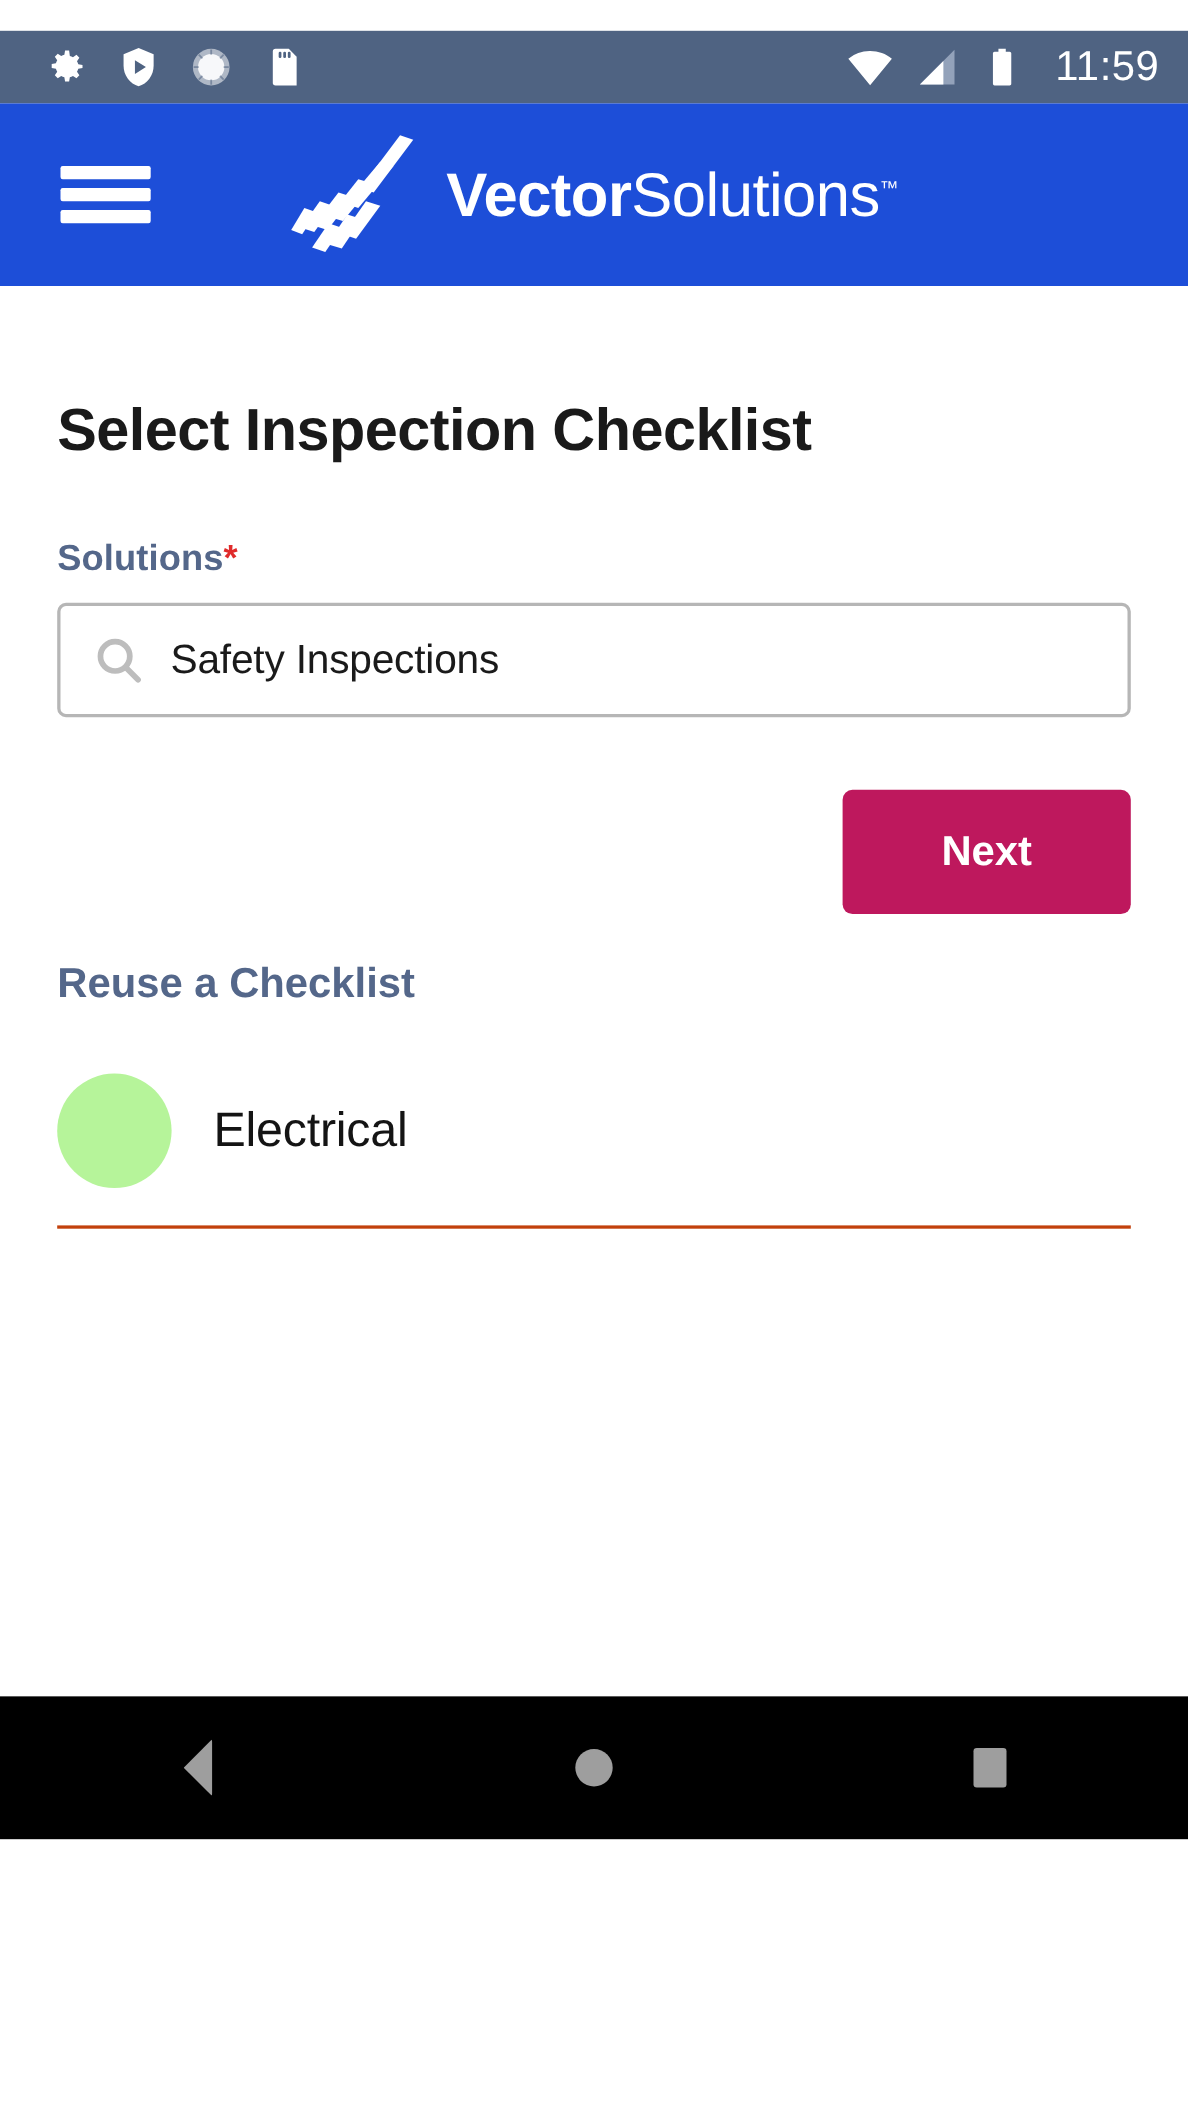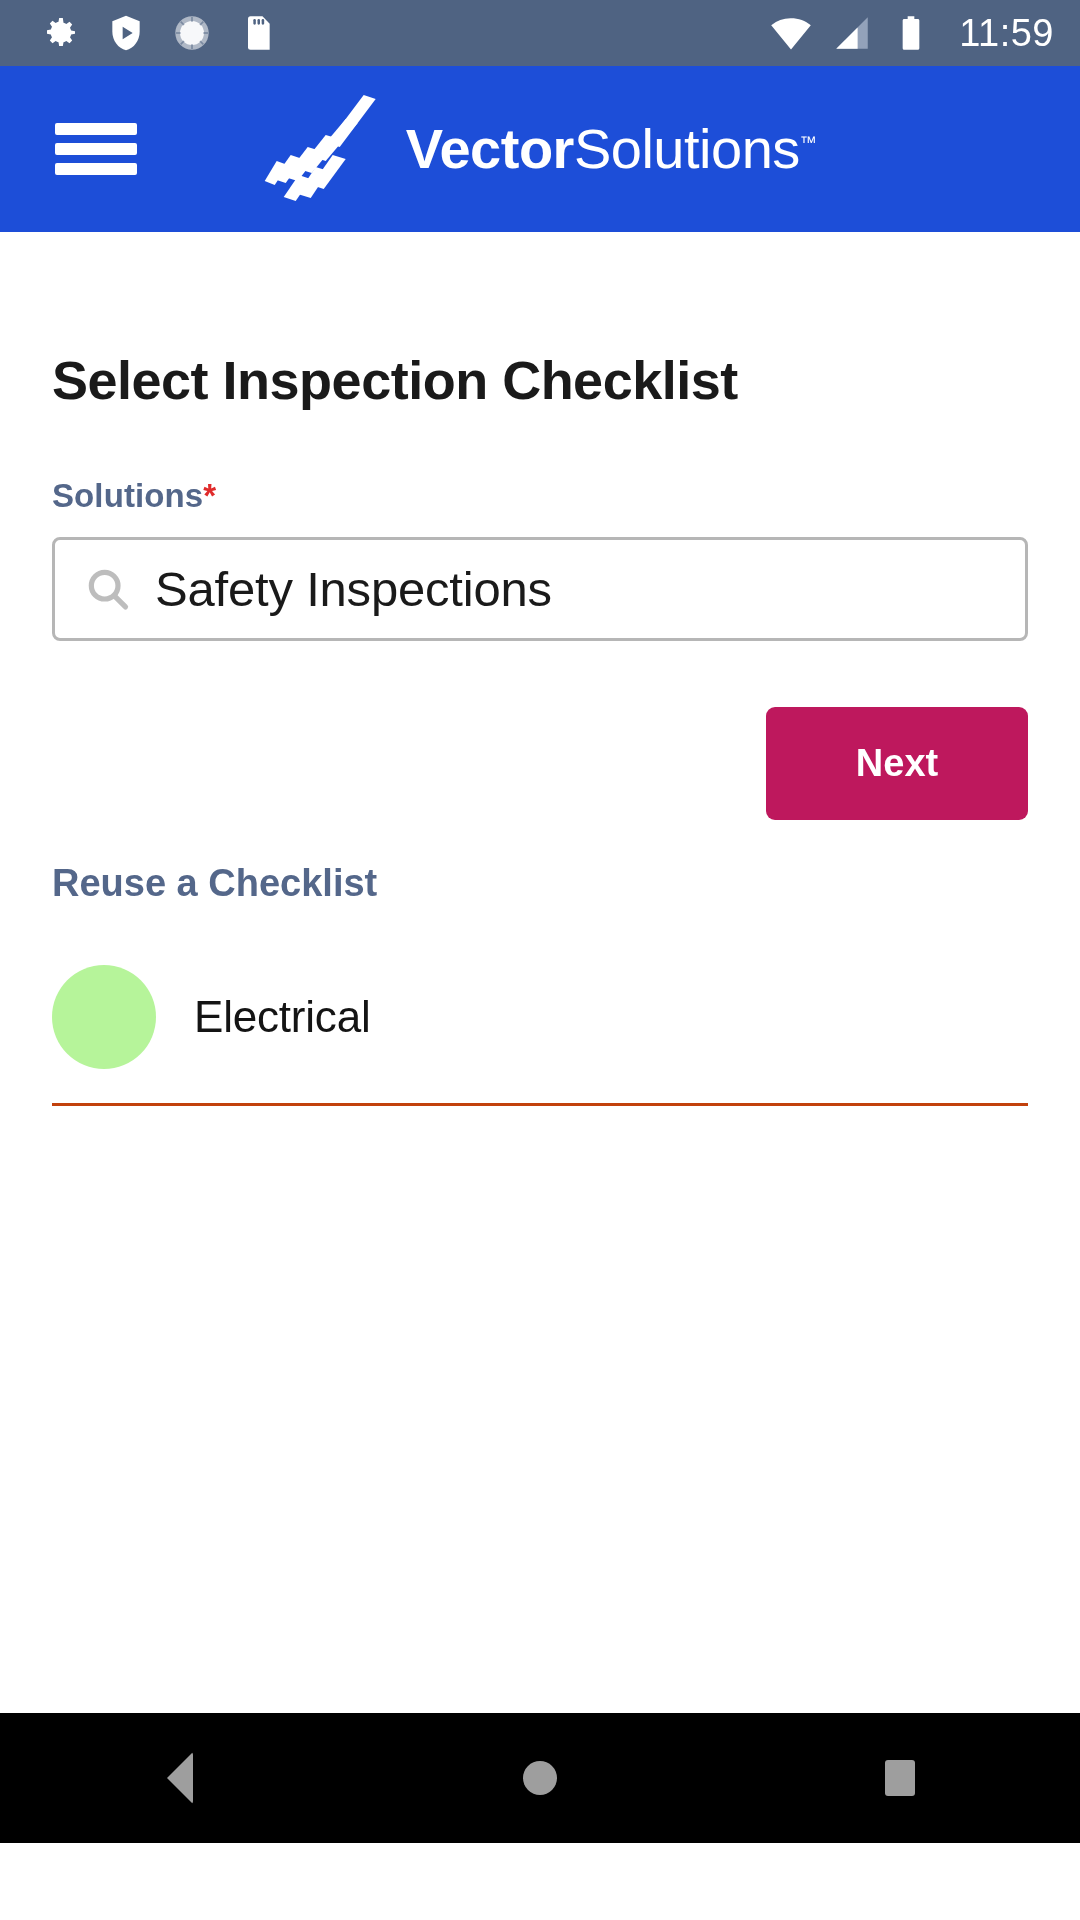--- a/index.html
+++ b/index.html
@@ -4,23 +4,24 @@
 <style>
   * { box-sizing: border-box; margin: 0; padding: 0; }
   html, body {
     width: 1080px; height: 1920px;
     background: #ffffff;
     font-family: "Liberation Sans", sans-serif;
     overflow: hidden;
   }
   .screen {
     position: relative;
-    width: 1080px; height: 1843px;
+    width: 1080px; height: 1644px;
     display: flex; flex-direction: column;
     background: #ffffff;
+    margin-top: 28px;
   }
 
   
   .statusbar {
     height: 66px;
     background: #4f6382;
     display: flex; align-items: center;
     padding: 0 26px 0 40px;
     flex: 0 0 auto;
   }
@@ -75,21 +76,21 @@
   .brand-tm {
     font-size: 17px;
     vertical-align: super;
     font-weight: 300;
   }
 
   
   .content {
     flex: 1 1 auto;
     background: #ffffff;
-    padding: 17px 52px;
+    padding: 0 52px;
     position: relative;
     overflow: hidden;
   }
   .page-title {
     margin-top: 100px;
     font-size: 54px;
     font-weight: bold;
     color: #1a1a1a;
     letter-spacing: -0.5px;
   }
@@ -108,21 +109,21 @@
     height: 104px;
     border: 3px solid #b6b6b6;
     border-radius: 8px;
     background: #ffffff;
     display: flex; align-items: center;
     padding: 0 28px;
     gap: 22px;
     cursor: text;
   }
   .search-val {
-    font-size: 49px;
+    font-size: 37px;
     color: #1a1a1a;
     letter-spacing: -0.2px;
   }
 
   .next-row {
     margin-top: 66px;
     display: flex; justify-content: flex-end;
   }
   .next-btn {
     width: 262px; height: 113px;

